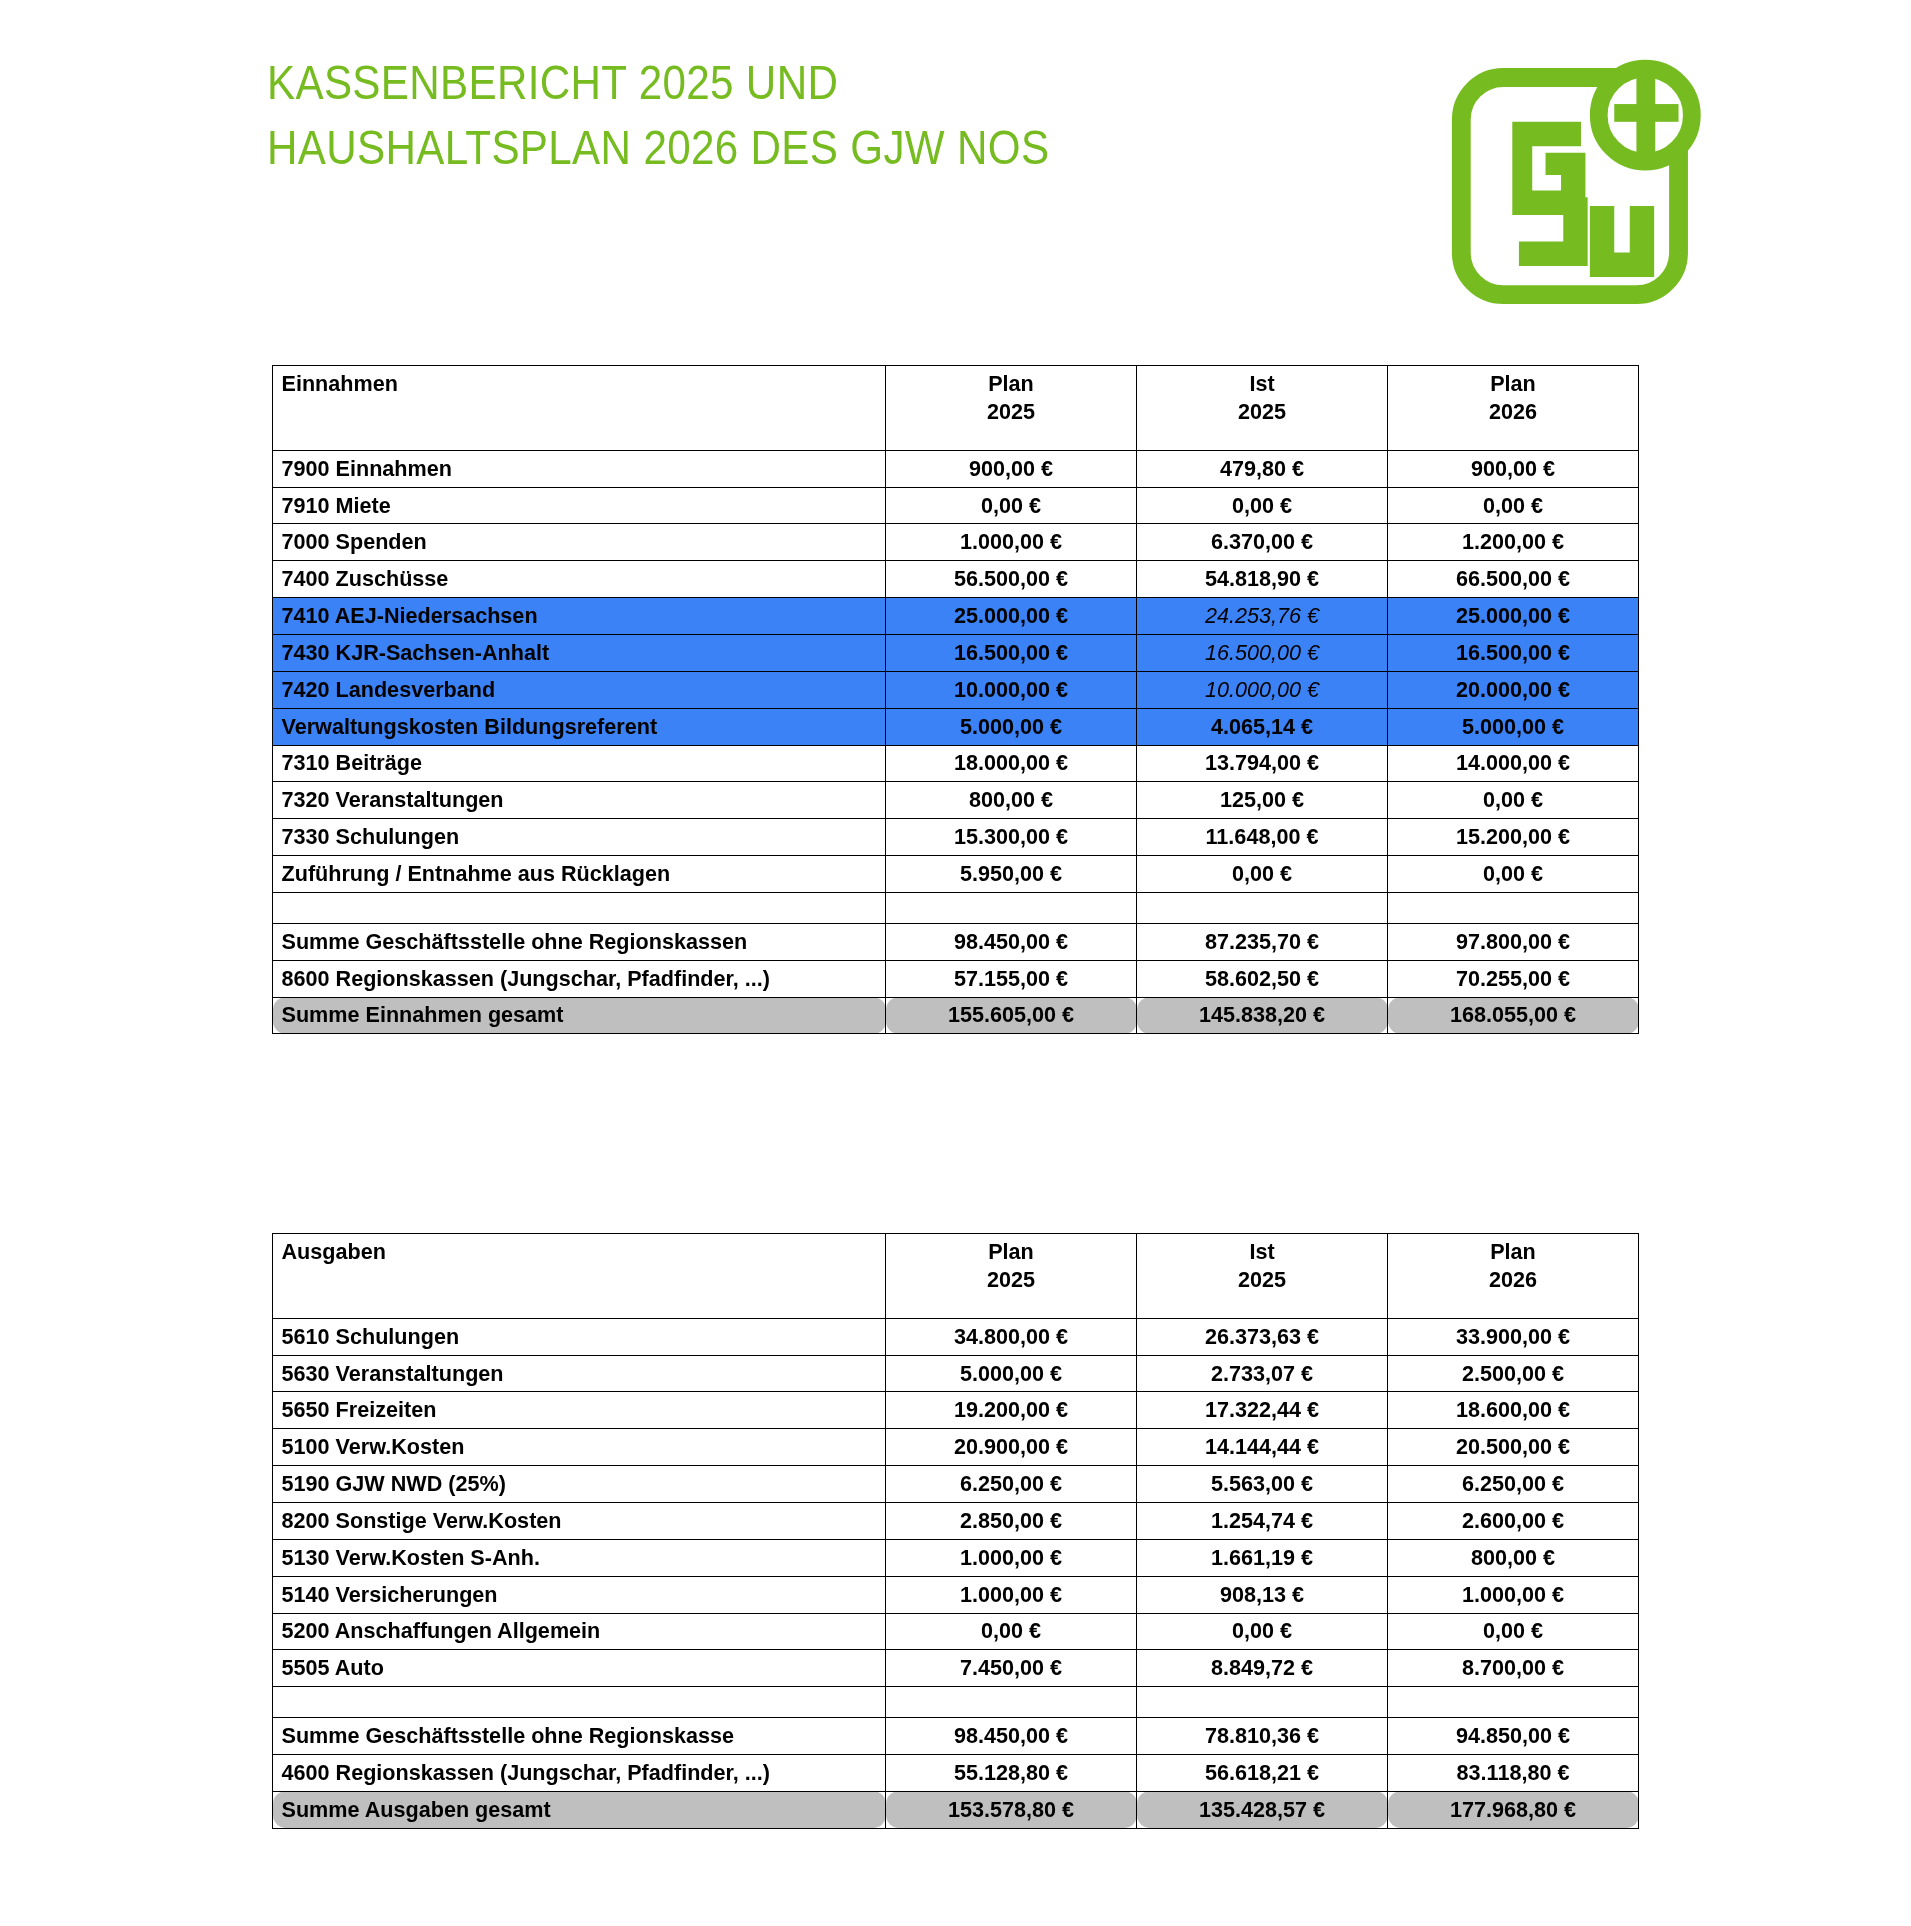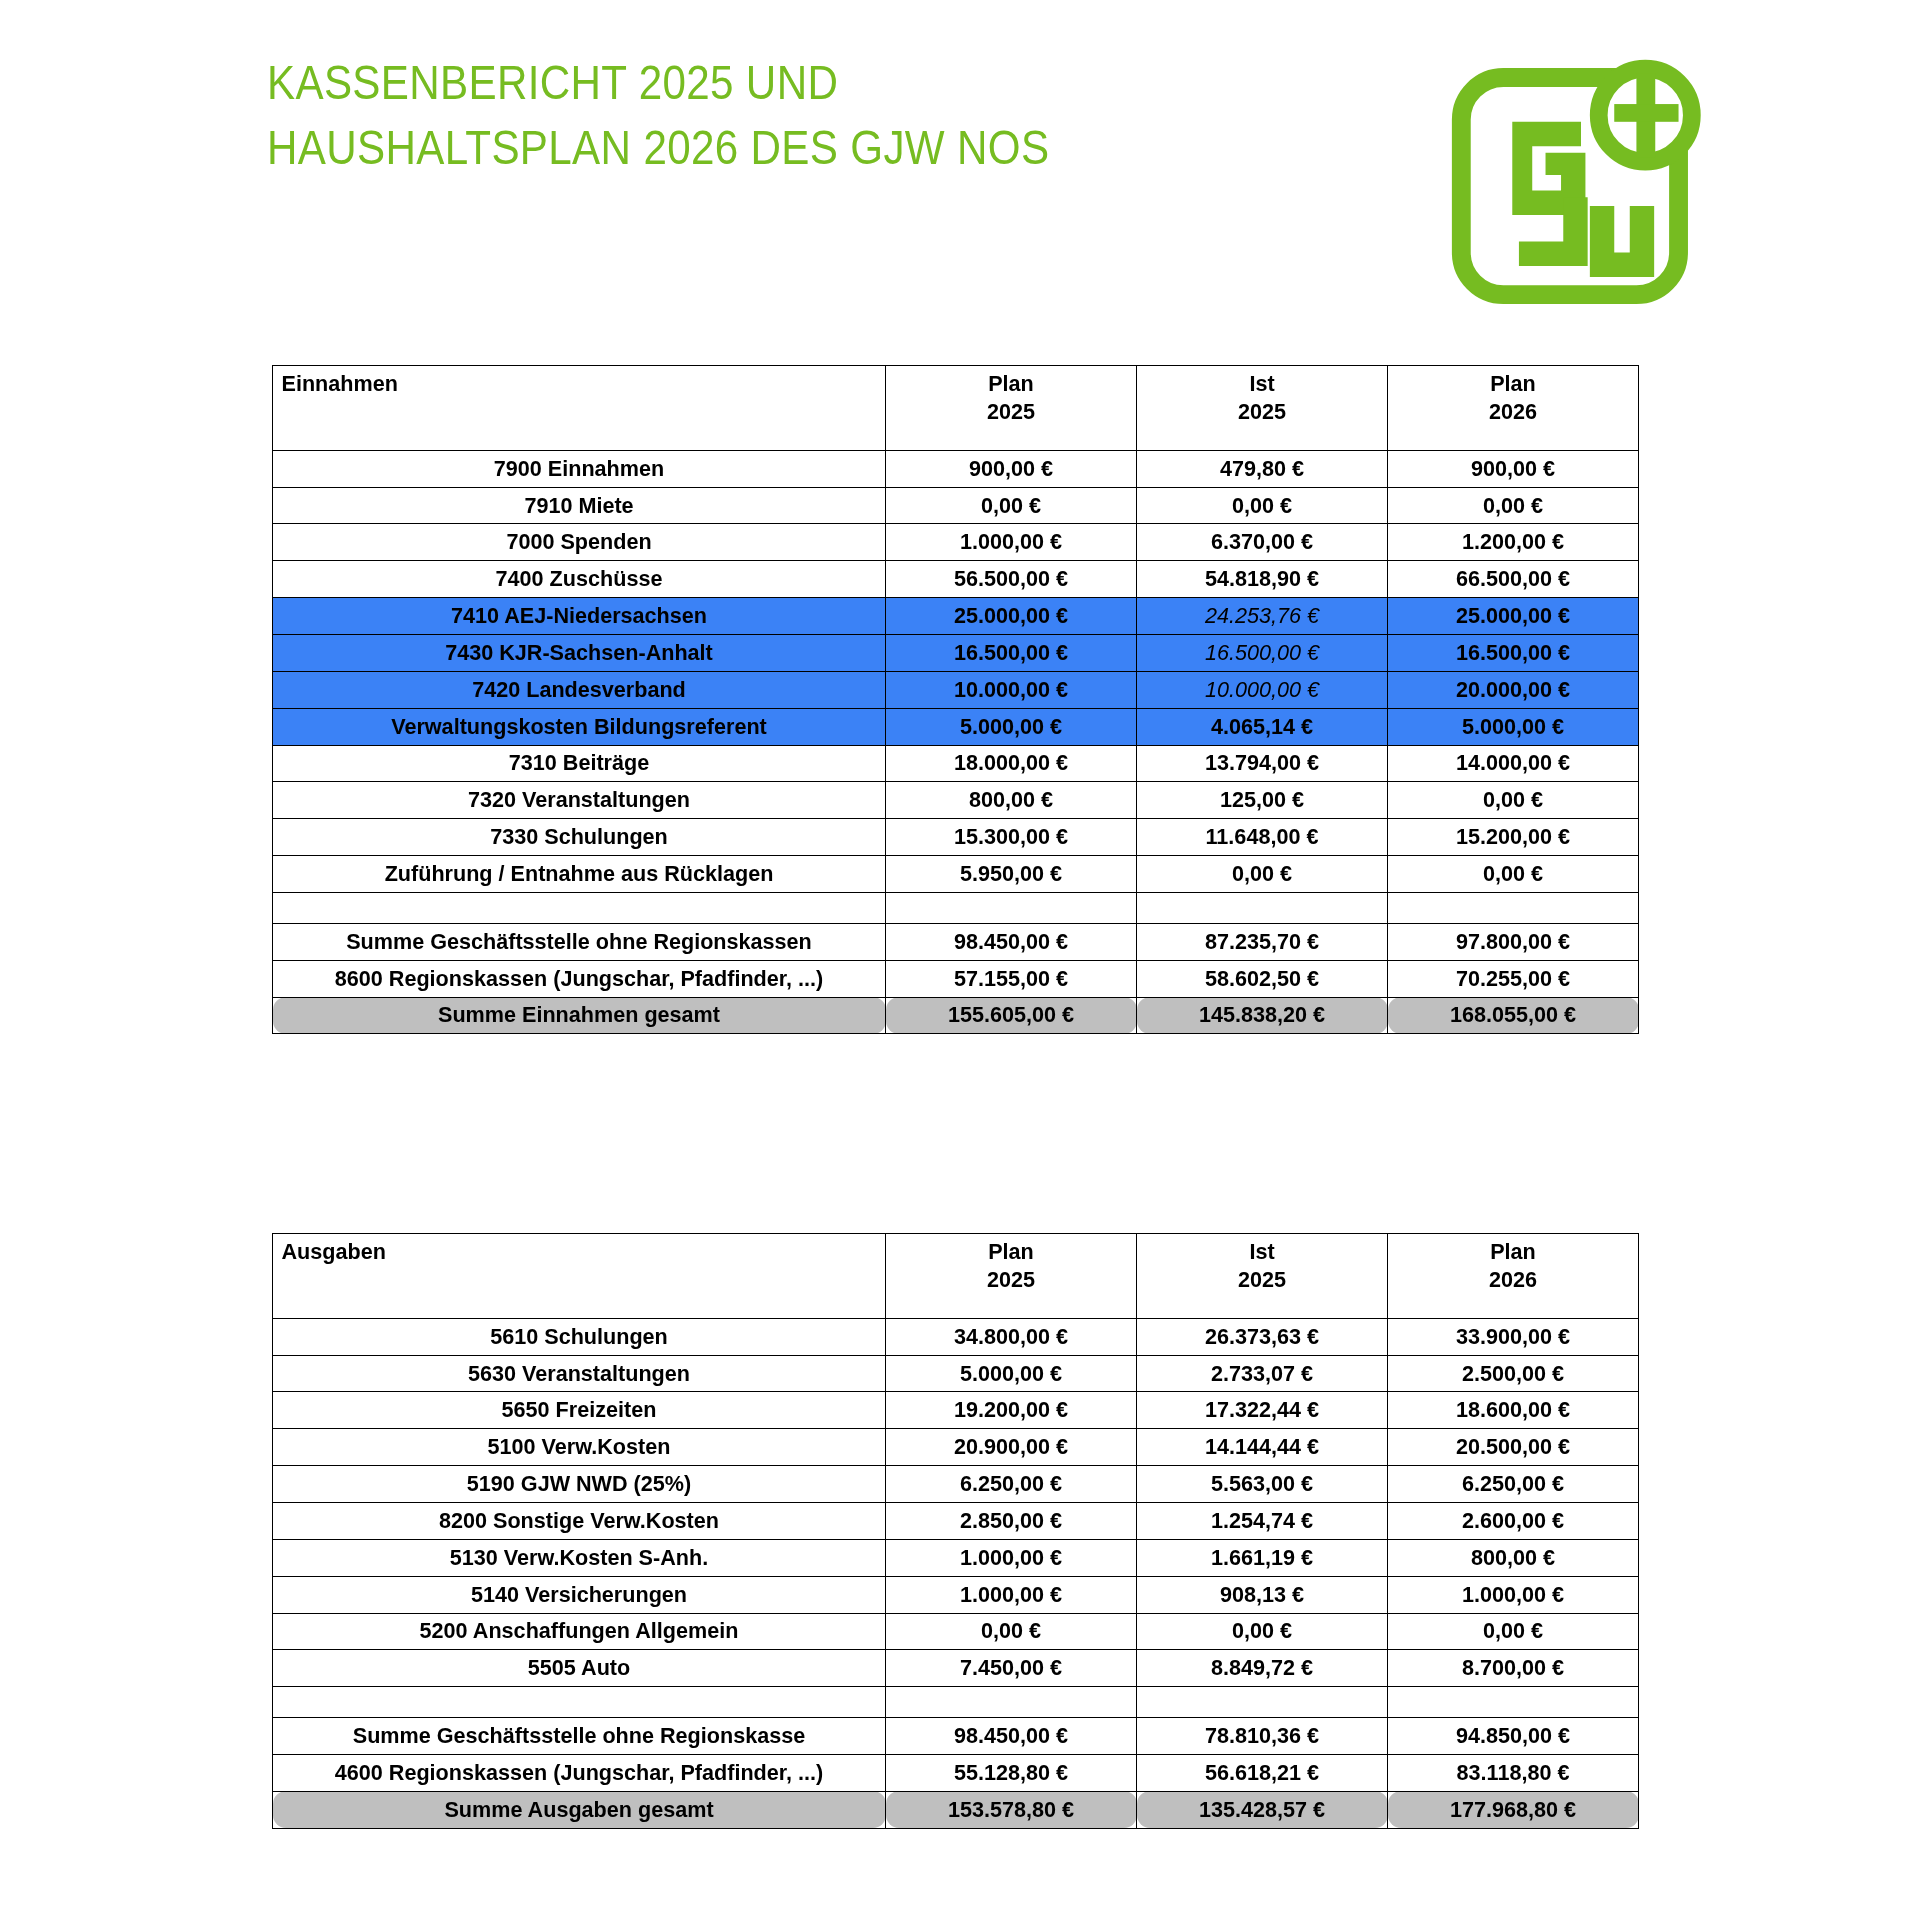--- a/index.html
+++ b/index.html
@@ -63,21 +63,21 @@
     padding: 3.9px 8.5px;
     vertical-align: top;
     line-height: 1.30;
     font-weight: bold;
     white-space: normal;
   }
   table.fin td.num {
     text-align: center;
     white-space: nowrap;
   }
-  table.fin td.lbl { text-align: center; }
+  table.fin td.lbl { text-align: left; }
   table.fin tr.head td {
     text-align: center;
     vertical-align: top;
   }
   table.fin tr.head td.lbl { text-align: left; }
   table.fin td.it {
     font-style: italic;
     font-weight: normal;
   }
   tr.shade-light td { background: #3b82f6; }

